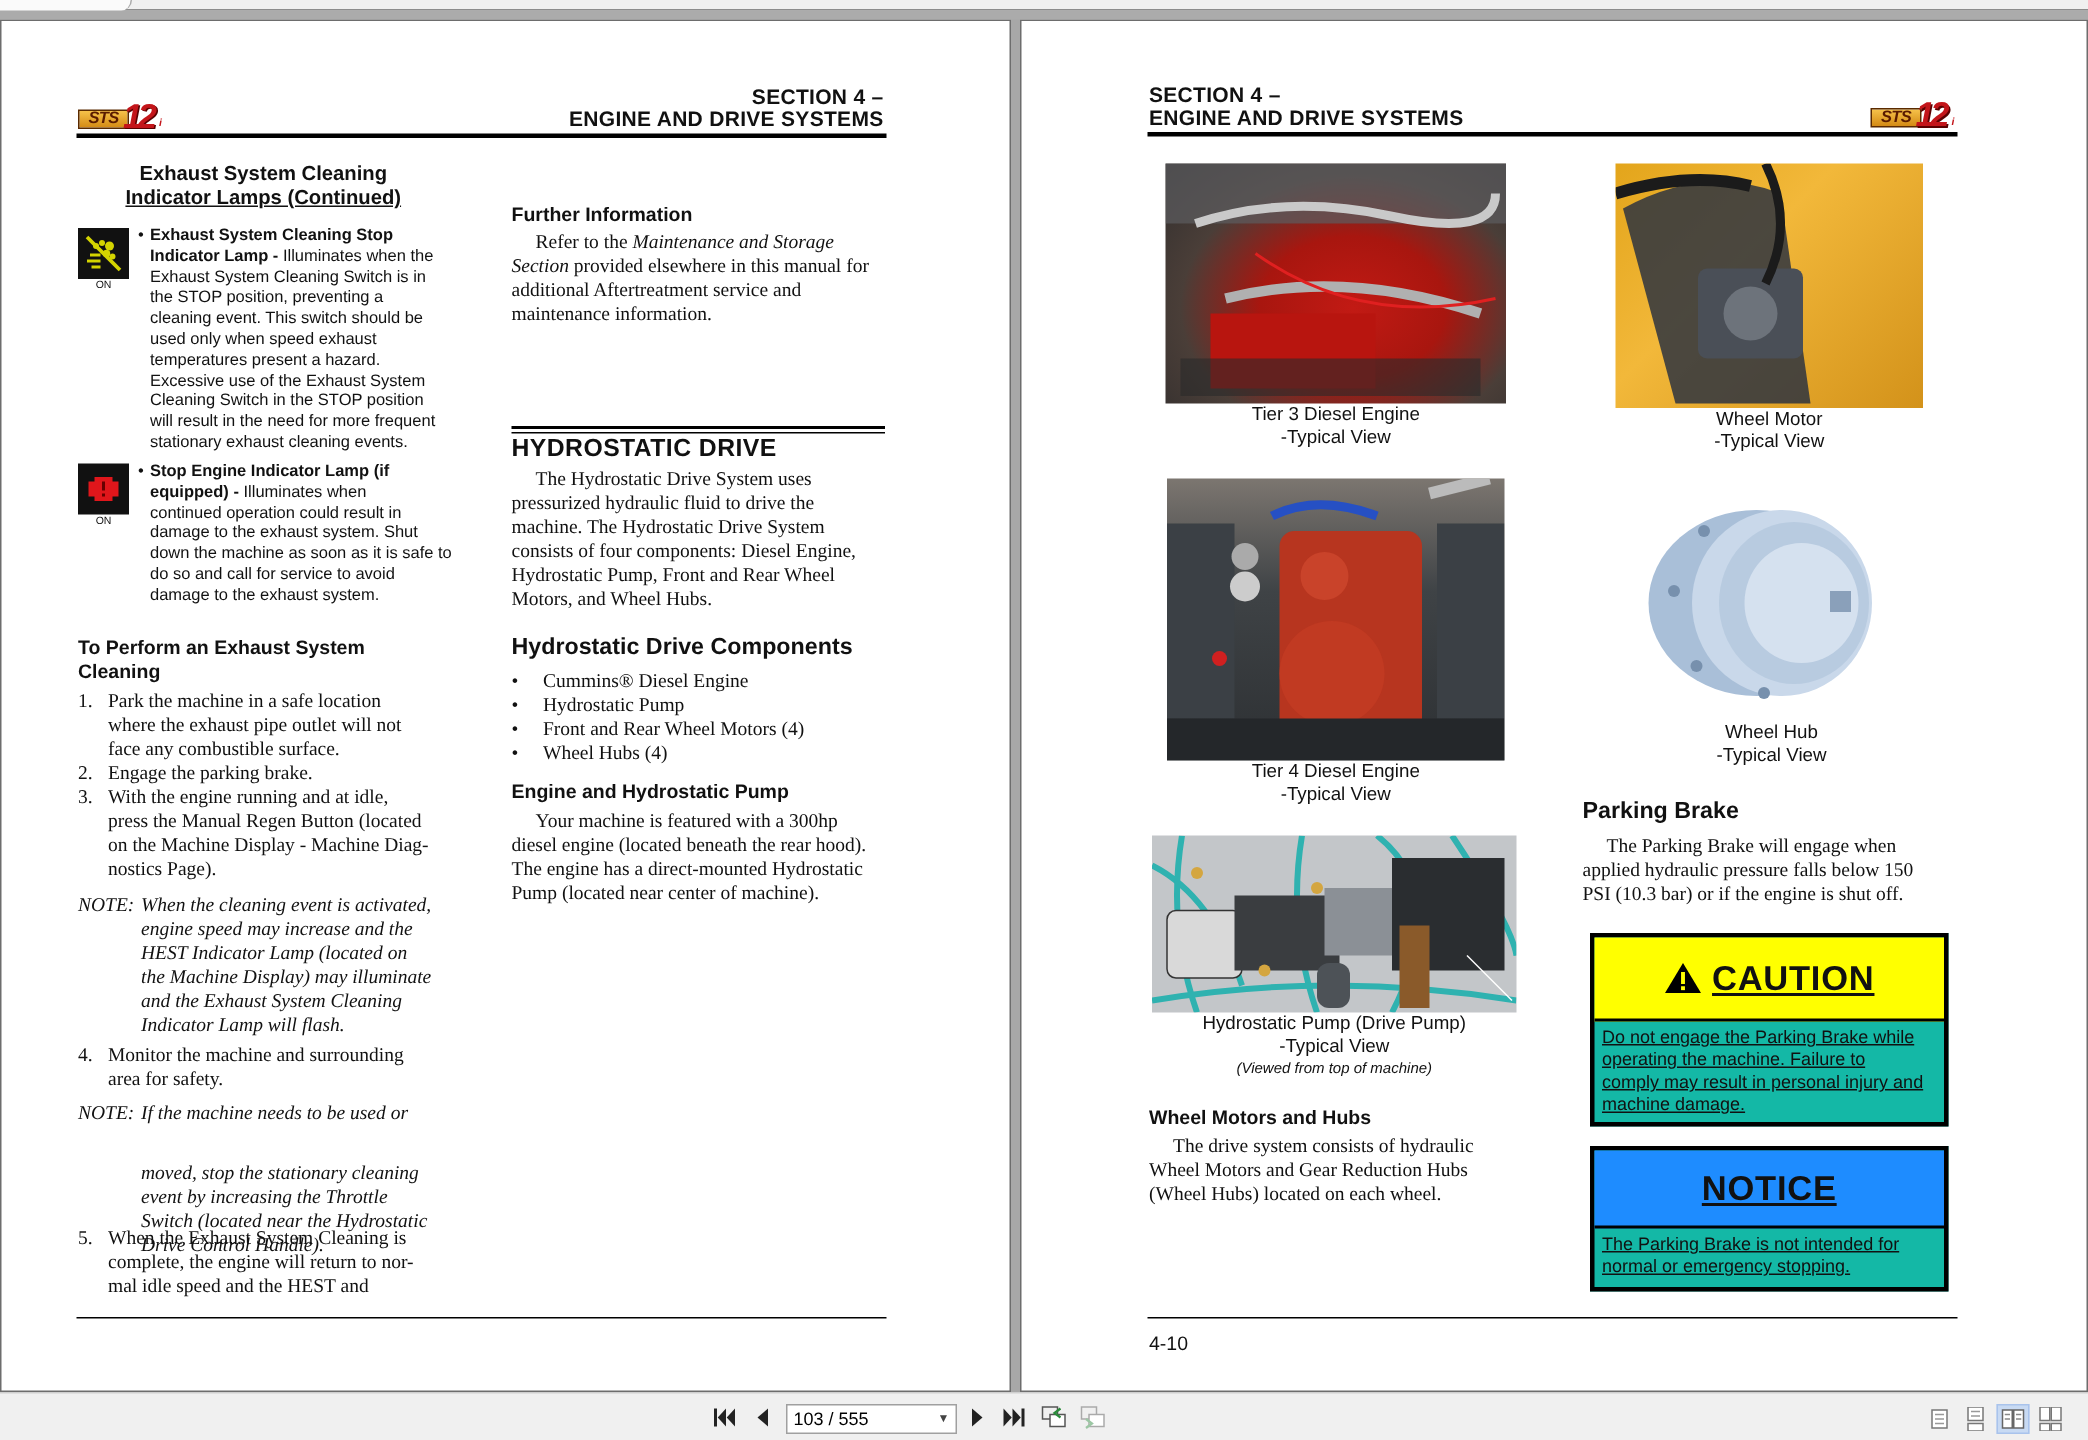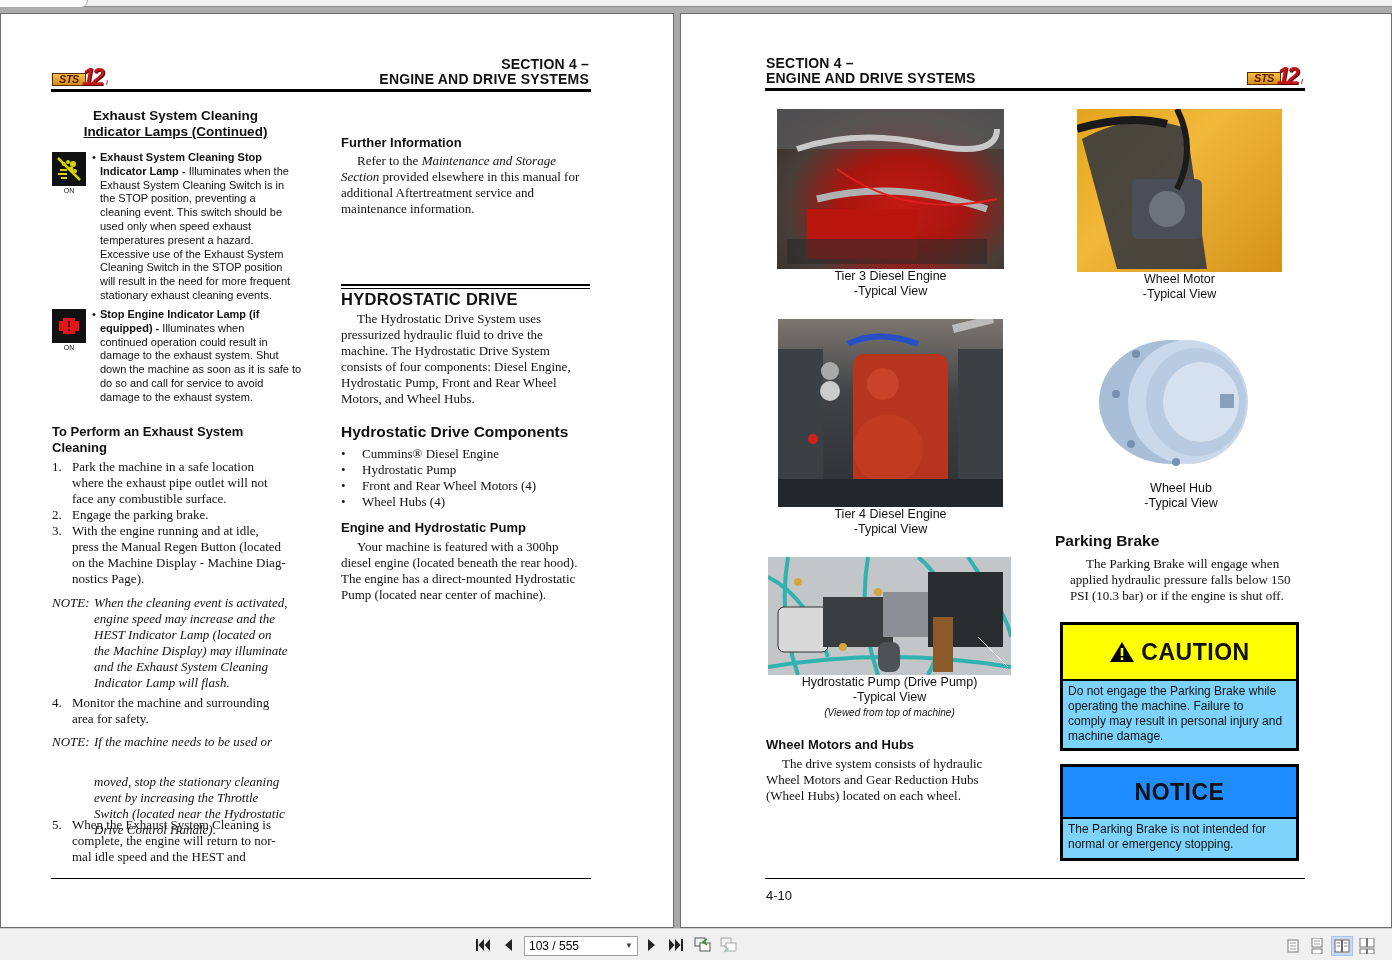--- a/index.html
+++ b/index.html
@@ -43,21 +43,21 @@
 
   .ol-item { position: absolute; font-size: 13px; line-height: 16px; }
   .ol-item .n { position: absolute; left: 0; }
   .ol-item .t { position: absolute; left: 20px; }
   .note { position: absolute; font-style: italic; font-size: 13px; line-height: 16px; }
 
   .photo { position: absolute; overflow: hidden; }
   .caption { position: absolute; text-align: center; font-size: 12.5px; line-height: 15px; }
   .caption .sm { font-size: 10px; font-style: italic; }
 
-  .caution-box { position: absolute; border: 3px solid #000; background: #7dd3fc; }
+  .caution-box { position: absolute; border: 3px solid #000; background: #14b8a6; text-decoration: underline; }
   .caution-box .band { display: flex; align-items: center; justify-content: center; font-family: "Liberation Sans", sans-serif; font-weight: bold; letter-spacing: 0.5px; border-bottom: 2px solid #000; }
   .caution-box .txt { font-size: 12px; line-height: 15px; padding: 3px 5px; }
 
   .toolbar { position: absolute; left: 0; top: 928px; width: 1392px; height: 32px; background: #f0f0f0; border-top: 1px solid #cfcfcf; }
   .tbtn { position: absolute; top: 8px; width: 18px; height: 16px; display: flex; align-items: center; justify-content: center; color: #333; font-size: 12px; cursor: pointer; }
   .pagebox { position: absolute; left: 524px; top: 7px; width: 114px; height: 20px; background: #fff; border: 1px solid #a0a0a0; font-size: 12px; line-height: 18px; padding-left: 4px; color: #000; }
   .pagebox .dd { position: absolute; right: 4px; top: 0; font-size: 8px; color: #444; }
   .viewbtn { position: absolute; top: 7px; width: 22px; height: 20px; display: flex; align-items: center; justify-content: center; }
   .viewbtn.active { background: #c8daf3; border: 1px solid #a9c3ec; }
 </style>
@@ -358,21 +358,21 @@
   </div>
 
   <div class="abs h3 sans" style="left:85px; top:723px;">Wheel Motors and Hubs</div>
   <div class="abs body-s serif" style="left:85px; top:742px; width:250px;">
     <div style="padding-left:16px;">The drive system consists of hydraulic</div>
     <div>Wheel Motors and Gear Reduction Hubs</div>
     <div>(Wheel Hubs) located on each wheel.</div>
   </div>
 
   <div class="abs h2med sans" style="left:374px; top:518px;">Parking Brake</div>
-  <div class="abs body-s serif" style="left:374px; top:542px; width:250px;margin-left:15px;">
+  <div class="abs body-s serif" style="left:374px; top:542px; width:250px;">
     <div style="padding-left:16px;">The Parking Brake will engage when</div>
     <div>applied hydraulic pressure falls below 150</div>
     <div>PSI (10.3 bar) or if the engine is shut off.</div>
   </div>
 
   <div class="caution-box sans" style="left:379px; top:608px; width:239px; height:129px;">
     <div class="band" style="height:56px; background:#ffff00; font-size:23px;">
       <svg width="26" height="22" viewBox="0 0 26 22" style="margin-right:6px;">
         <path d="M13 1 L25 21 L1 21 Z" fill="#000"></path>
         <rect x="11.7" y="7" width="2.6" height="8" fill="#ffff00"></rect>

